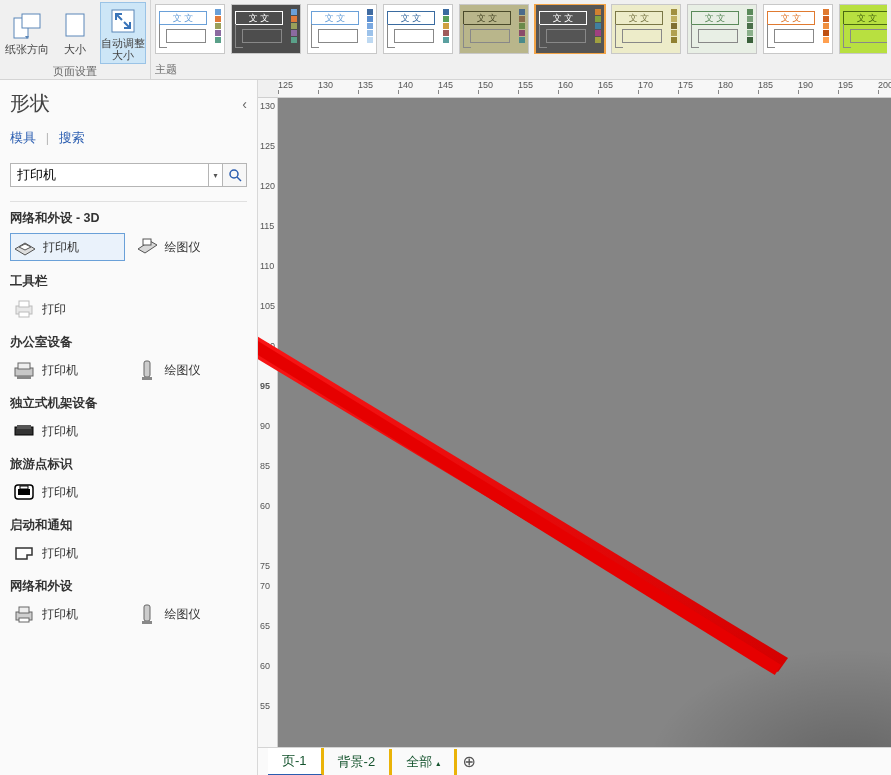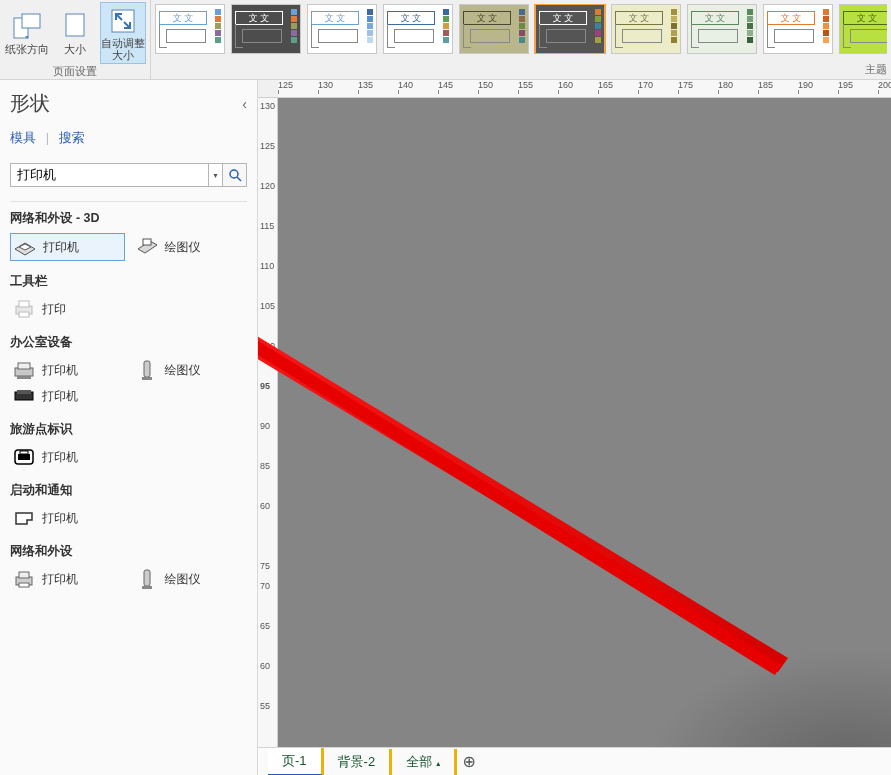--- a/index.html
+++ b/index.html
@@ -219,21 +219,21 @@
             <span style="background:#c05010"></span>
             <span style="background:#ffa050"></span>
           </div>
         </div>
         <div class="theme-thumb" style="background: rgb(184, 224, 64);">
           <div class="tt-main" style="color:#4a6a10;border-color:#4a6a10">文 文</div>
           <div class="tt-line"></div>
           <div class="tt-sub"></div>
         </div>
       </div>
-    <div class="ribbon-group-label" style="margin-top:auto; text-align:right;">主题</div>
+    <div class="ribbon-group-label" style="margin-top:auto; text-align:left;">主题</div>
   </div>
 </div>
 
 <div class="main">
 
   <div class="shapes-panel">
     <div class="shapes-title-row">
       <div class="shapes-title">形状</div>
       <div class="shapes-collapse">‹</div>
     </div>
@@ -302,20 +302,21 @@
           <div class="shape-item">
             <span class="shape-icon">
               <svg width="20" height="22" viewBox="0 0 20 22">
                 <rect x="7" y="2" width="6" height="16" rx="2" fill="#ccc" stroke="#666"></rect>
                 <rect x="5" y="18" width="10" height="3" fill="#888"></rect>
               </svg>
             </span>
             <span>绘图仪</span>
           </div>
         </div>
+        <div class="cat-header">独立式机架设备</div>
         <div class="shape-grid">
           <div class="shape-item">
             <span class="shape-icon">
               <svg width="22" height="16" viewBox="0 0 22 16">
                 <rect x="2" y="4" width="18" height="8" fill="#333" stroke="#000"></rect>
                 <rect x="4" y="2" width="14" height="4" fill="#555"></rect>
               </svg>
             </span>
             <span>打印机</span>
           </div>

